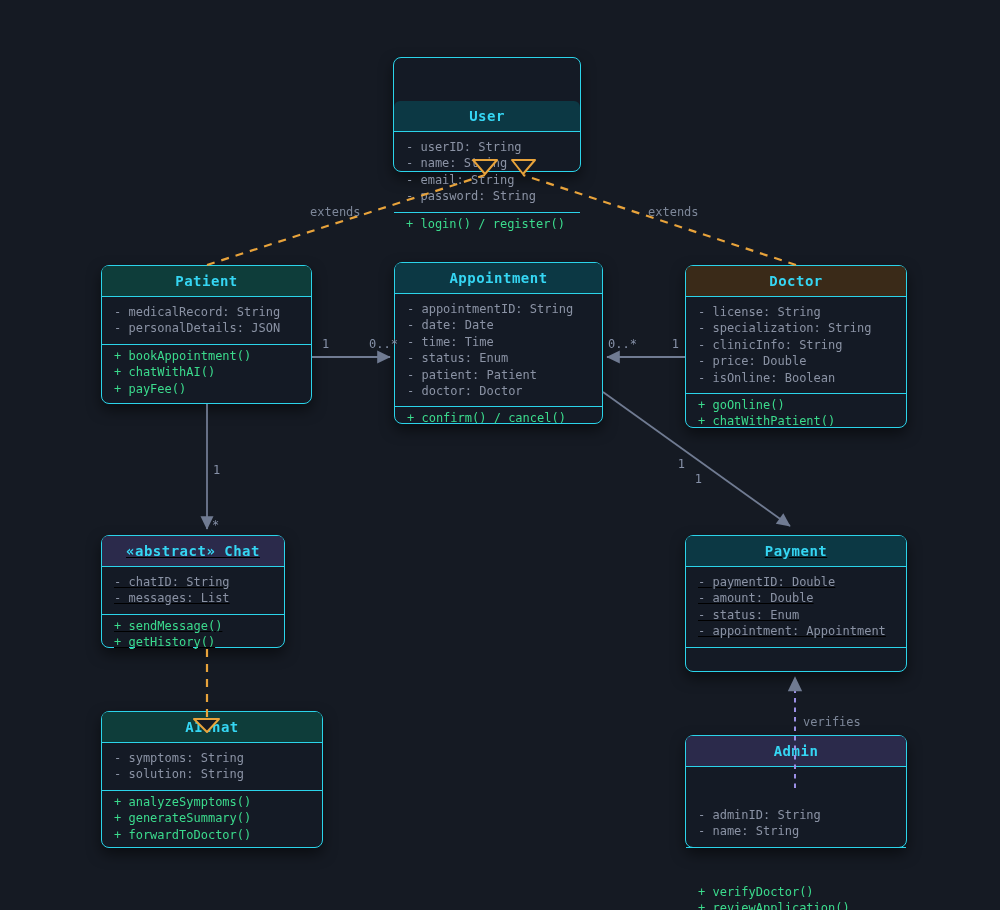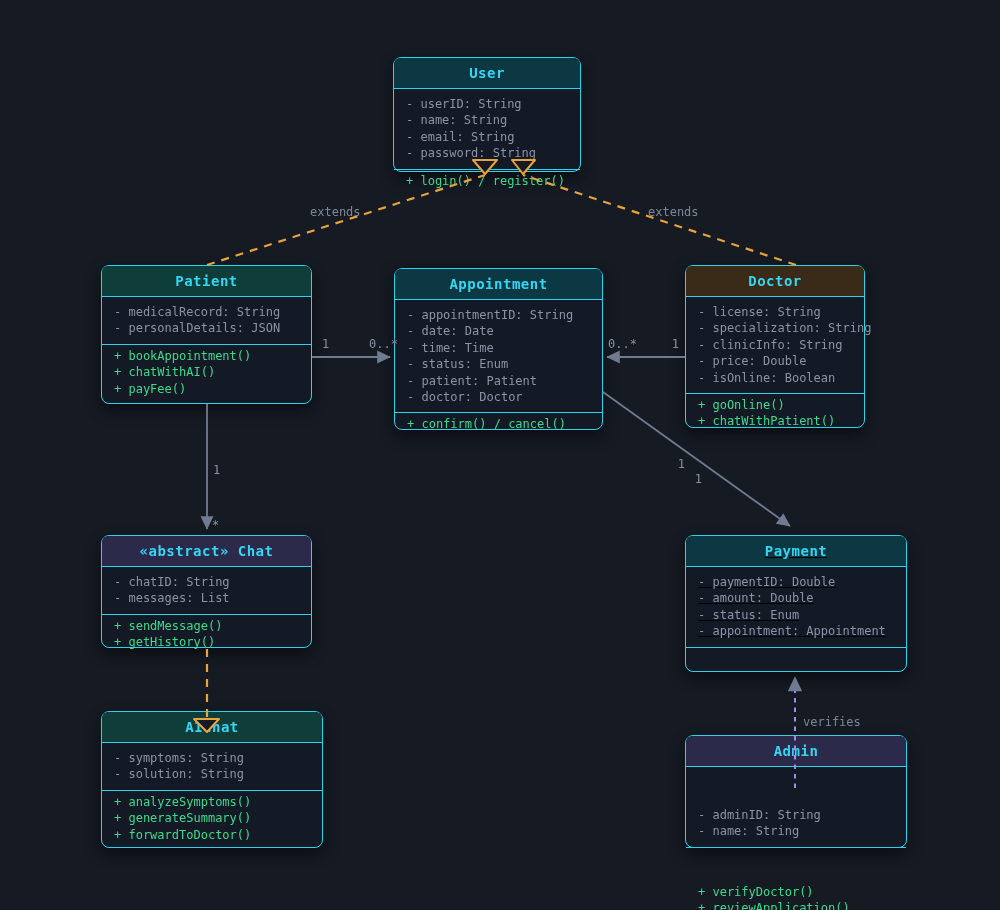--- a/index.html
+++ b/index.html
@@ -11,42 +11,42 @@
   .uml-header{flex:0 0 30px;display:flex;align-items:center;justify-content:center;
               border-bottom:1px solid #2bd4ea;border-radius:6px 6px 0 0;
               font-weight:bold;font-size:14px;color:#35d6f3;letter-spacing:.5px;}
   .uml-attrs{padding:7px 0;border-bottom:1px solid #2bd4ea;}
   .uml-methods{padding:3px 0;flex:1;}
   .attr-row{color:#8b93a5;font-size:12px;line-height:16.4px;padding:0 12px;white-space:pre;}
   .method-row{color:#3bdb8d;font-size:12px;line-height:16.4px;padding:0 12px;white-space:pre;}
   
   #box-user       {left:393px;top:57px; width:188px;height:115px;}
   #box-patient    {left:101px;top:265px;width:211px;height:139px;}
-  #box-appointment{left:394px;top:268px;width:209px;height:162px;}
-  #box-doctor     {left:685px;top:265px;width:180px;height:163px;}
-  #box-chat       {left:101px;top:535px;width:211px;height:113px;}
+  #box-appointment{left:394px;top:262px;width:209px;height:162px;}
+  #box-doctor     {left:685px;top:265px;width:222px;height:163px;}
+  #box-chat       {left:101px;top:535px;width:184px;height:113px;text-decoration:underline;}
   #box-payment    {left:685px;top:535px;width:222px;height:137px;text-decoration:underline;}
   #box-aichat     {left:101px;top:711px;width:222px;height:137px;}
   #box-admin      {left:685px;top:735px;width:222px;height:113px;gap:33px;}
   
   #edges{position:absolute;left:0;top:0;width:1000px;height:910px;pointer-events:none;}
   .assoc{stroke:#707b92;stroke-width:1.8;fill:none;}
   .gen{stroke:#e8a33b;stroke-width:2.2;fill:none;stroke-dasharray:8 7;}
   .verify{stroke:#9b8fe6;stroke-width:2;fill:none;stroke-dasharray:4.5 5;}
   .tri{fill:#151a23;stroke:#e8a33b;stroke-width:2;stroke-linejoin:round;}
   .mult{font:12px "DejaVu Sans Mono",monospace;fill:#8691a8;}
   .rel-label{font:12px "DejaVu Sans Mono",monospace;fill:#7d8799;}
 </style>
 </head>
 <body>
 
 <div id="canvas">
 
   <div class="uml-class" id="box-user">
-    <div class="uml-header" style="background: rgb(12, 56, 68);">
+    <div class="uml-header" style="background: rgb(12, 56, 68); margin-top: 43px;">
       <span>User</span>
     </div>
     <div class="uml-attrs">
         <div class="attr-row">- userID: String</div>
         <div class="attr-row">- name: String</div>
         <div class="attr-row">- email: String</div>
         <div class="attr-row">- password: String</div>
       </div>
     <div class="uml-methods">
         <div class="method-row">+ login() / register()</div>

